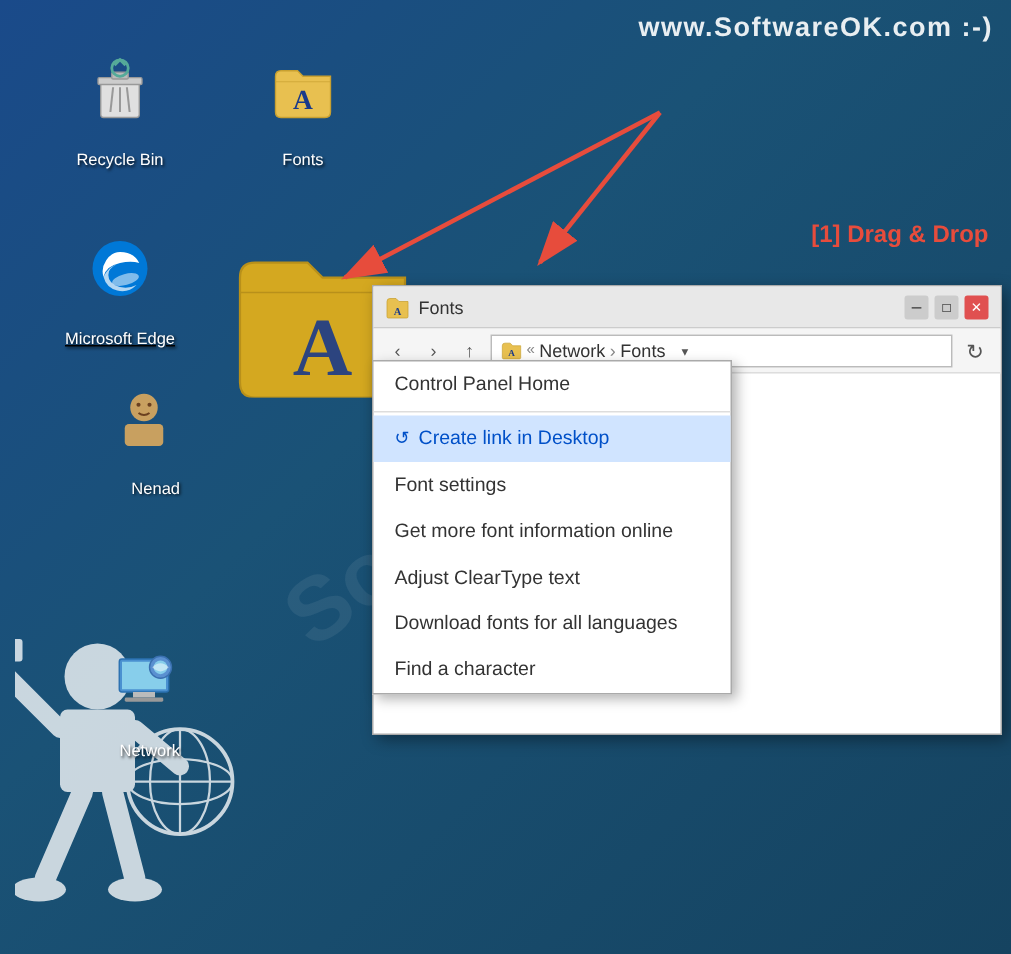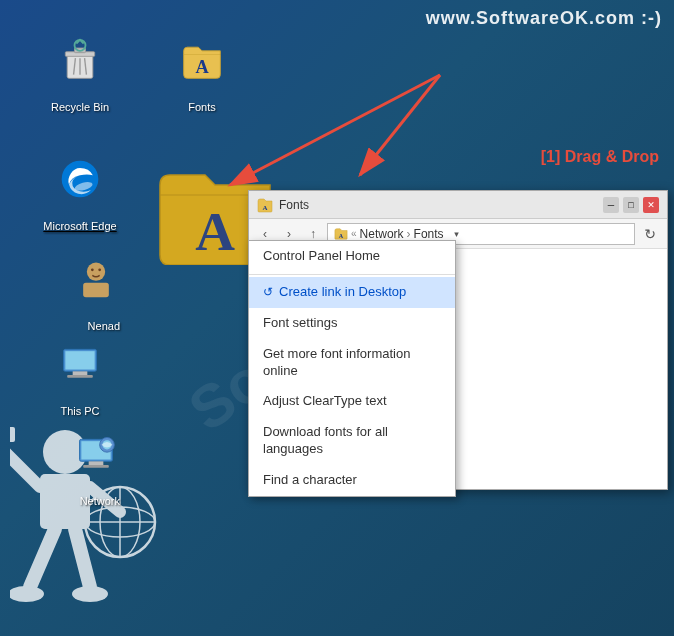--- a/index.html
+++ b/index.html
@@ -246,21 +246,21 @@
       color: #555;
       cursor: pointer;
       font-size: 14px;
     }
 
     
     .context-menu {
       position: absolute;
       left: 248px;
       top: 240px;
-      width: 208px;
+      width: 240px;
       background: white;
       border: 1px solid #aaa;
       box-shadow: 3px 3px 8px rgba(0,0,0,0.3);
       z-index: 20;
       font-size: 13px;
     }
 
     .context-menu-item {
       padding: 7px 14px;
       color: #333;
@@ -445,31 +445,20 @@
         <rect x="10" y="28" width="28" height="16" rx="3" fill="#c8a060"></rect>
 
         <circle cx="20" cy="14" r="1.5" fill="#6a4020"></circle>
         <circle cx="28" cy="14" r="1.5" fill="#6a4020"></circle>
         <path d="M20 20 Q24 23 28 20" stroke="#6a4020" stroke-width="1.5" fill="none"></path>
       </svg>
     </div>
     <span class="icon-label">Nenad</span>
   </div>
 
-  <div class="desktop-icon" style="top:340px; left:40px;">
-    <div class="icon-img">
-      <svg class="thispc-icon-svg" viewBox="0 0 48 48" xmlns="http://www.w3.org/2000/svg">
-        <rect x="6" y="8" width="36" height="24" rx="2" fill="#4a90d0" stroke="#2a70b0" stroke-width="1"></rect>
-        <rect x="8" y="10" width="32" height="20" fill="#87ceeb"></rect>
-        <rect x="16" y="32" width="16" height="4" fill="#bbb"></rect>
-        <rect x="10" y="36" width="28" height="3" rx="1" fill="#999"></rect>
-      </svg>
-    </div>
-    <span class="icon-label">This PC</span>
-  </div>
 
   <div class="desktop-icon" style="top:430px; left:40px;align-items:flex-end;">
     <div class="icon-img">
       <svg class="network-icon-svg" viewBox="0 0 48 48" xmlns="http://www.w3.org/2000/svg">
         <rect x="6" y="8" width="36" height="24" rx="2" fill="#4a90d0" stroke="#2a70b0" stroke-width="1"></rect>
         <rect x="8" y="10" width="32" height="20" fill="#87ceeb"></rect>
         <rect x="16" y="32" width="16" height="4" fill="#bbb"></rect>
         <rect x="10" y="36" width="28" height="3" rx="1" fill="#999"></rect>
         <circle cx="36" cy="14" r="8" fill="#5a90d0" stroke="#3a70b0" stroke-width="1"></circle>
         <circle cx="36" cy="14" r="5" fill="#87ceeb"></circle>

